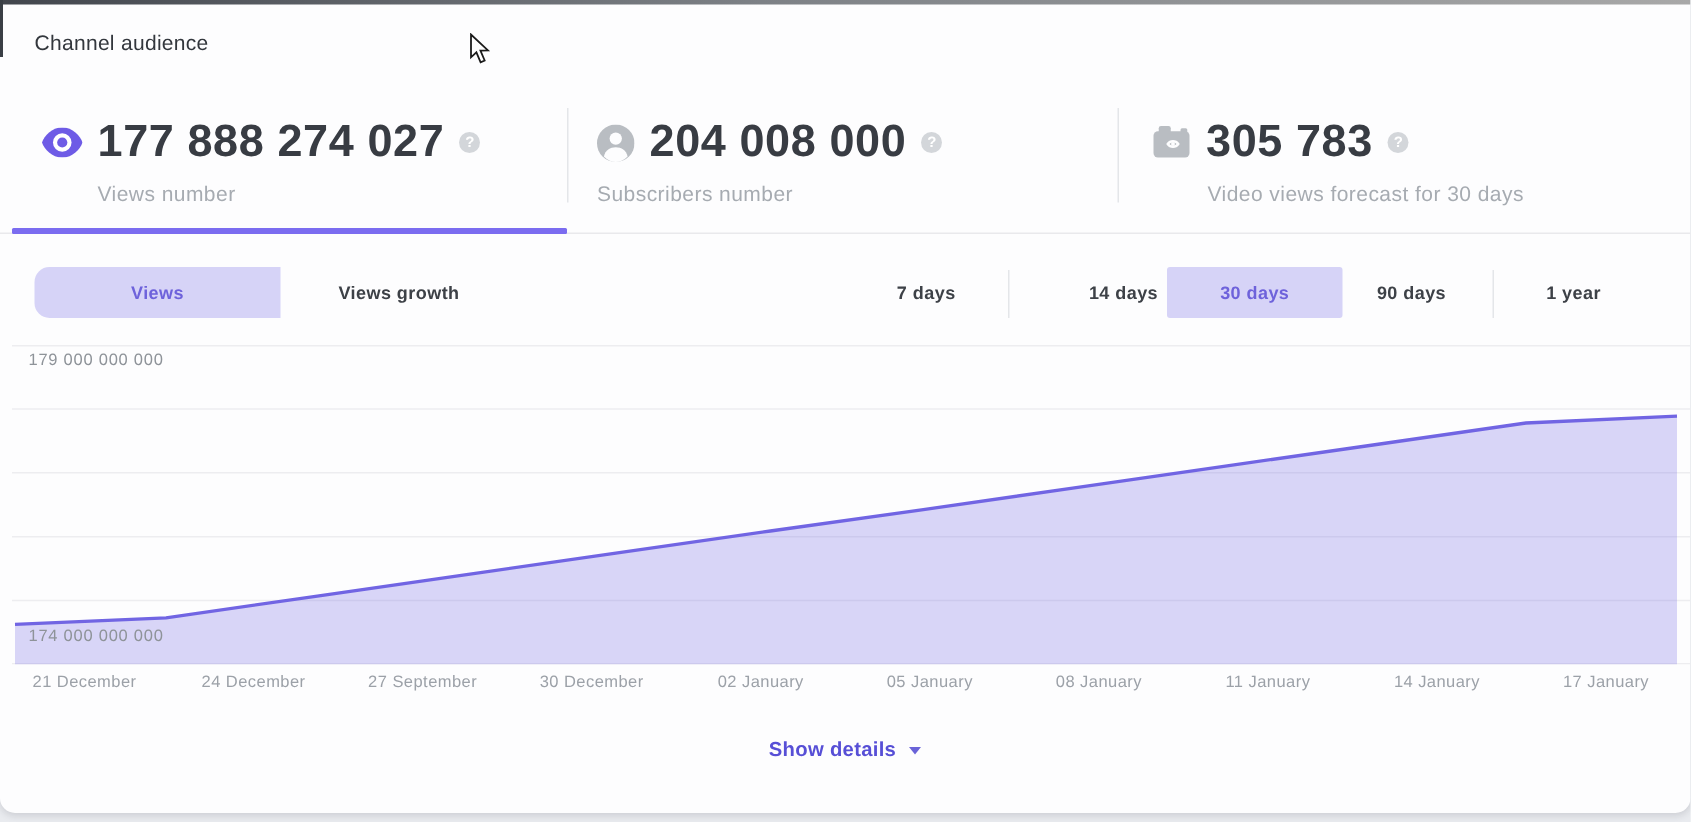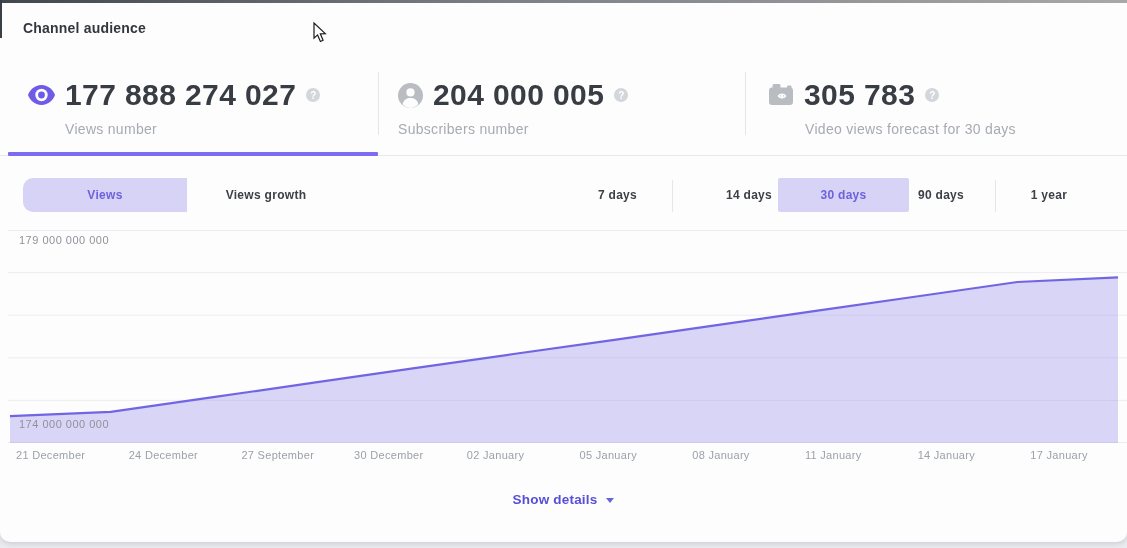--- a/index.html
+++ b/index.html
@@ -6,21 +6,21 @@
   html,body { width:1127px; height:548px; overflow:hidden; background:#e9ebef;
     font-family:"Liberation Sans", sans-serif; }
   .screen { position:relative; width:1127px; height:548px; }
   .card { position:absolute; left:0; top:0; width:1127px; height:542px; background:#fdfdfe;
     border-radius:0 0 10px 10px; box-shadow:0 2px 5px rgba(40,45,60,.14); }
   .top-strip { position:absolute; left:0; top:0; width:1127px; height:3px; z-index:9;
     background:linear-gradient(90deg,#42464d,#7d8186 45%,#a8a8a8); }
   .left-notch { position:absolute; left:0; top:0; width:2px; height:38px; background:#3a3f45; z-index:9; }
   .abs { position:absolute; }
 
-  .page-title { left:23px; top:20px; font-size:14px; font-weight:700; color:#33373d; letter-spacing:.2px; }
+  .page-title { left:23px; top:20px; font-size:14px; font-weight:400; color:#33373d; letter-spacing:.2px; }
 
   
   .stat { top:78px; height:60px; }
   .stat-top { display:flex; align-items:center; gap:10px; }
   .stat-value { font-size:30px; font-weight:700; color:#383c43; letter-spacing:.4px; white-space:nowrap; }
   .help-badge { width:14px; height:14px; border-radius:50%; background:#d3d6da; color:#fff;
     font-size:10px; font-weight:700; display:flex; align-items:center; justify-content:center; }
   .stat-label { margin-top:9px; font-size:14px; color:#a6abb1; letter-spacing:.3px; }
   .stat-icon { flex:0 0 auto; display:flex; align-items:center; }
   .v-divider { top:72px; width:1px; height:63px; background:#e4e6e9; }
@@ -37,21 +37,21 @@
     border:none; cursor:pointer; font-family:inherit; }
   .range-btn.active { background:#d6d3f7; color:#6e62db; border-radius:2px; }
   .range-divider { top:180px; width:1px; height:32px; background:#e4e6e9; }
 
   
   .chart-wrap { left:0; top:230px; width:1127px; height:213px; }
   .ytick { position:absolute; left:19px; font-size:11px; color:#8e9399; letter-spacing:.5px; }
   .ytick.top { top:4px; }
   .ytick.bottom { top:188px; }
   .x-axis { left:0; top:449px; width:1127px; height:14px; display:flex; }
-  .x-axis span { flex:1; font-size:11px; color:#9ca1a8; letter-spacing:.3px;margin-left:16px; }
+  .x-axis span { flex:1; text-align:center; font-size:11px; color:#9ca1a8; letter-spacing:.3px; }
 
   
   .show-details { left:0; top:492px; width:1127px; display:flex; align-items:center; justify-content:center;
     gap:9px; cursor:pointer; }
   .show-details .lbl { font-size:13.5px; font-weight:700; color:#574fd6; letter-spacing:.2px; }
   .caret-down { width:0; height:0; border-left:4.5px solid transparent; border-right:4.5px solid transparent;
     border-top:5px solid #6a63d8; margin-top:2px; }
 
   .cursor { left:313px; top:22px; z-index:10; pointer-events:none; }
 </style>
@@ -86,21 +86,21 @@
 
   <div class="abs stat" style="left:398px;">
     <div class="stat-top">
       <span class="stat-icon">
         <svg width="25" height="25" viewBox="0 0 25 25">
           <circle cx="12.5" cy="12.5" r="12.5" fill="#b9bdc2"></circle>
           <circle cx="12.5" cy="9.4" r="4.1" fill="#fdfdfe"></circle>
           <path d="M4.6 21.3 C5.6 16.9 8.7 15.1 12.5 15.1 C16.3 15.1 19.4 16.9 20.4 21.3 C18.3 23.4 15.5 25 12.5 25 C9.5 25 6.7 23.4 4.6 21.3 Z" fill="#fdfdfe"></path>
         </svg>
       </span>
-      <span class="stat-value">204 000 005</span>
+      <span class="stat-value">204 008 000</span>
       <span class="help-badge">?</span>
     </div>
     <div class="stat-label" style="">Subscribers number</div>
   </div>
 
   <div class="abs stat" style="left:768px;">
     <div class="stat-top">
       <span class="stat-icon">
         <svg width="26" height="24" viewBox="0 0 26 24">
           <rect x="1" y="4.5" width="24" height="17.5" rx="3" fill="#b9bdc2"></rect>
@@ -119,21 +119,21 @@
   <div class="abs v-divider" style="left:378px;"></div>
   <div class="abs v-divider" style="left:745px;"></div>
   <div class="abs stats-border"></div>
   <div class="abs active-underline"></div>
 
   <button class="abs tab-btn" style="left:187px; width:158px;">Views growth</button>
   <button class="abs tab-btn active" style="left:23px; width:164px;">Views</button>
 
   <button class="abs range-btn" style="left:563px; width:109px;">7 days</button>
   <button class="abs range-btn" style="left:672px; width:106px;padding-left:48px;">14 days</button>
-  <button class="abs range-btn active" style="left:778px; width:131px;">30 days</button>
+  <button class="abs range-btn active" style="left:778px; width:117px;">30 days</button>
   <button class="abs range-btn" style="left:887px; width:108px;">90 days</button>
   <button class="abs range-btn" style="left:995px; width:108px;">1 year</button>
   <div class="abs range-divider" style="left:672px;"></div>
   <div class="abs range-divider" style="left:995px;"></div>
 
   <div class="abs chart-wrap">
     <svg id="chart-svg" width="1127" height="213" viewBox="0 0 1127 213">
         <line x1="8" y1="0.5" x2="1127" y2="0.5" stroke="#ededf0" stroke-width="1"></line>
         <line x1="8" y1="42.6" x2="1127" y2="42.6" stroke="#ededf0" stroke-width="1"></line>
         <line x1="8" y1="85.2" x2="1127" y2="85.2" stroke="#ededf0" stroke-width="1"></line>

